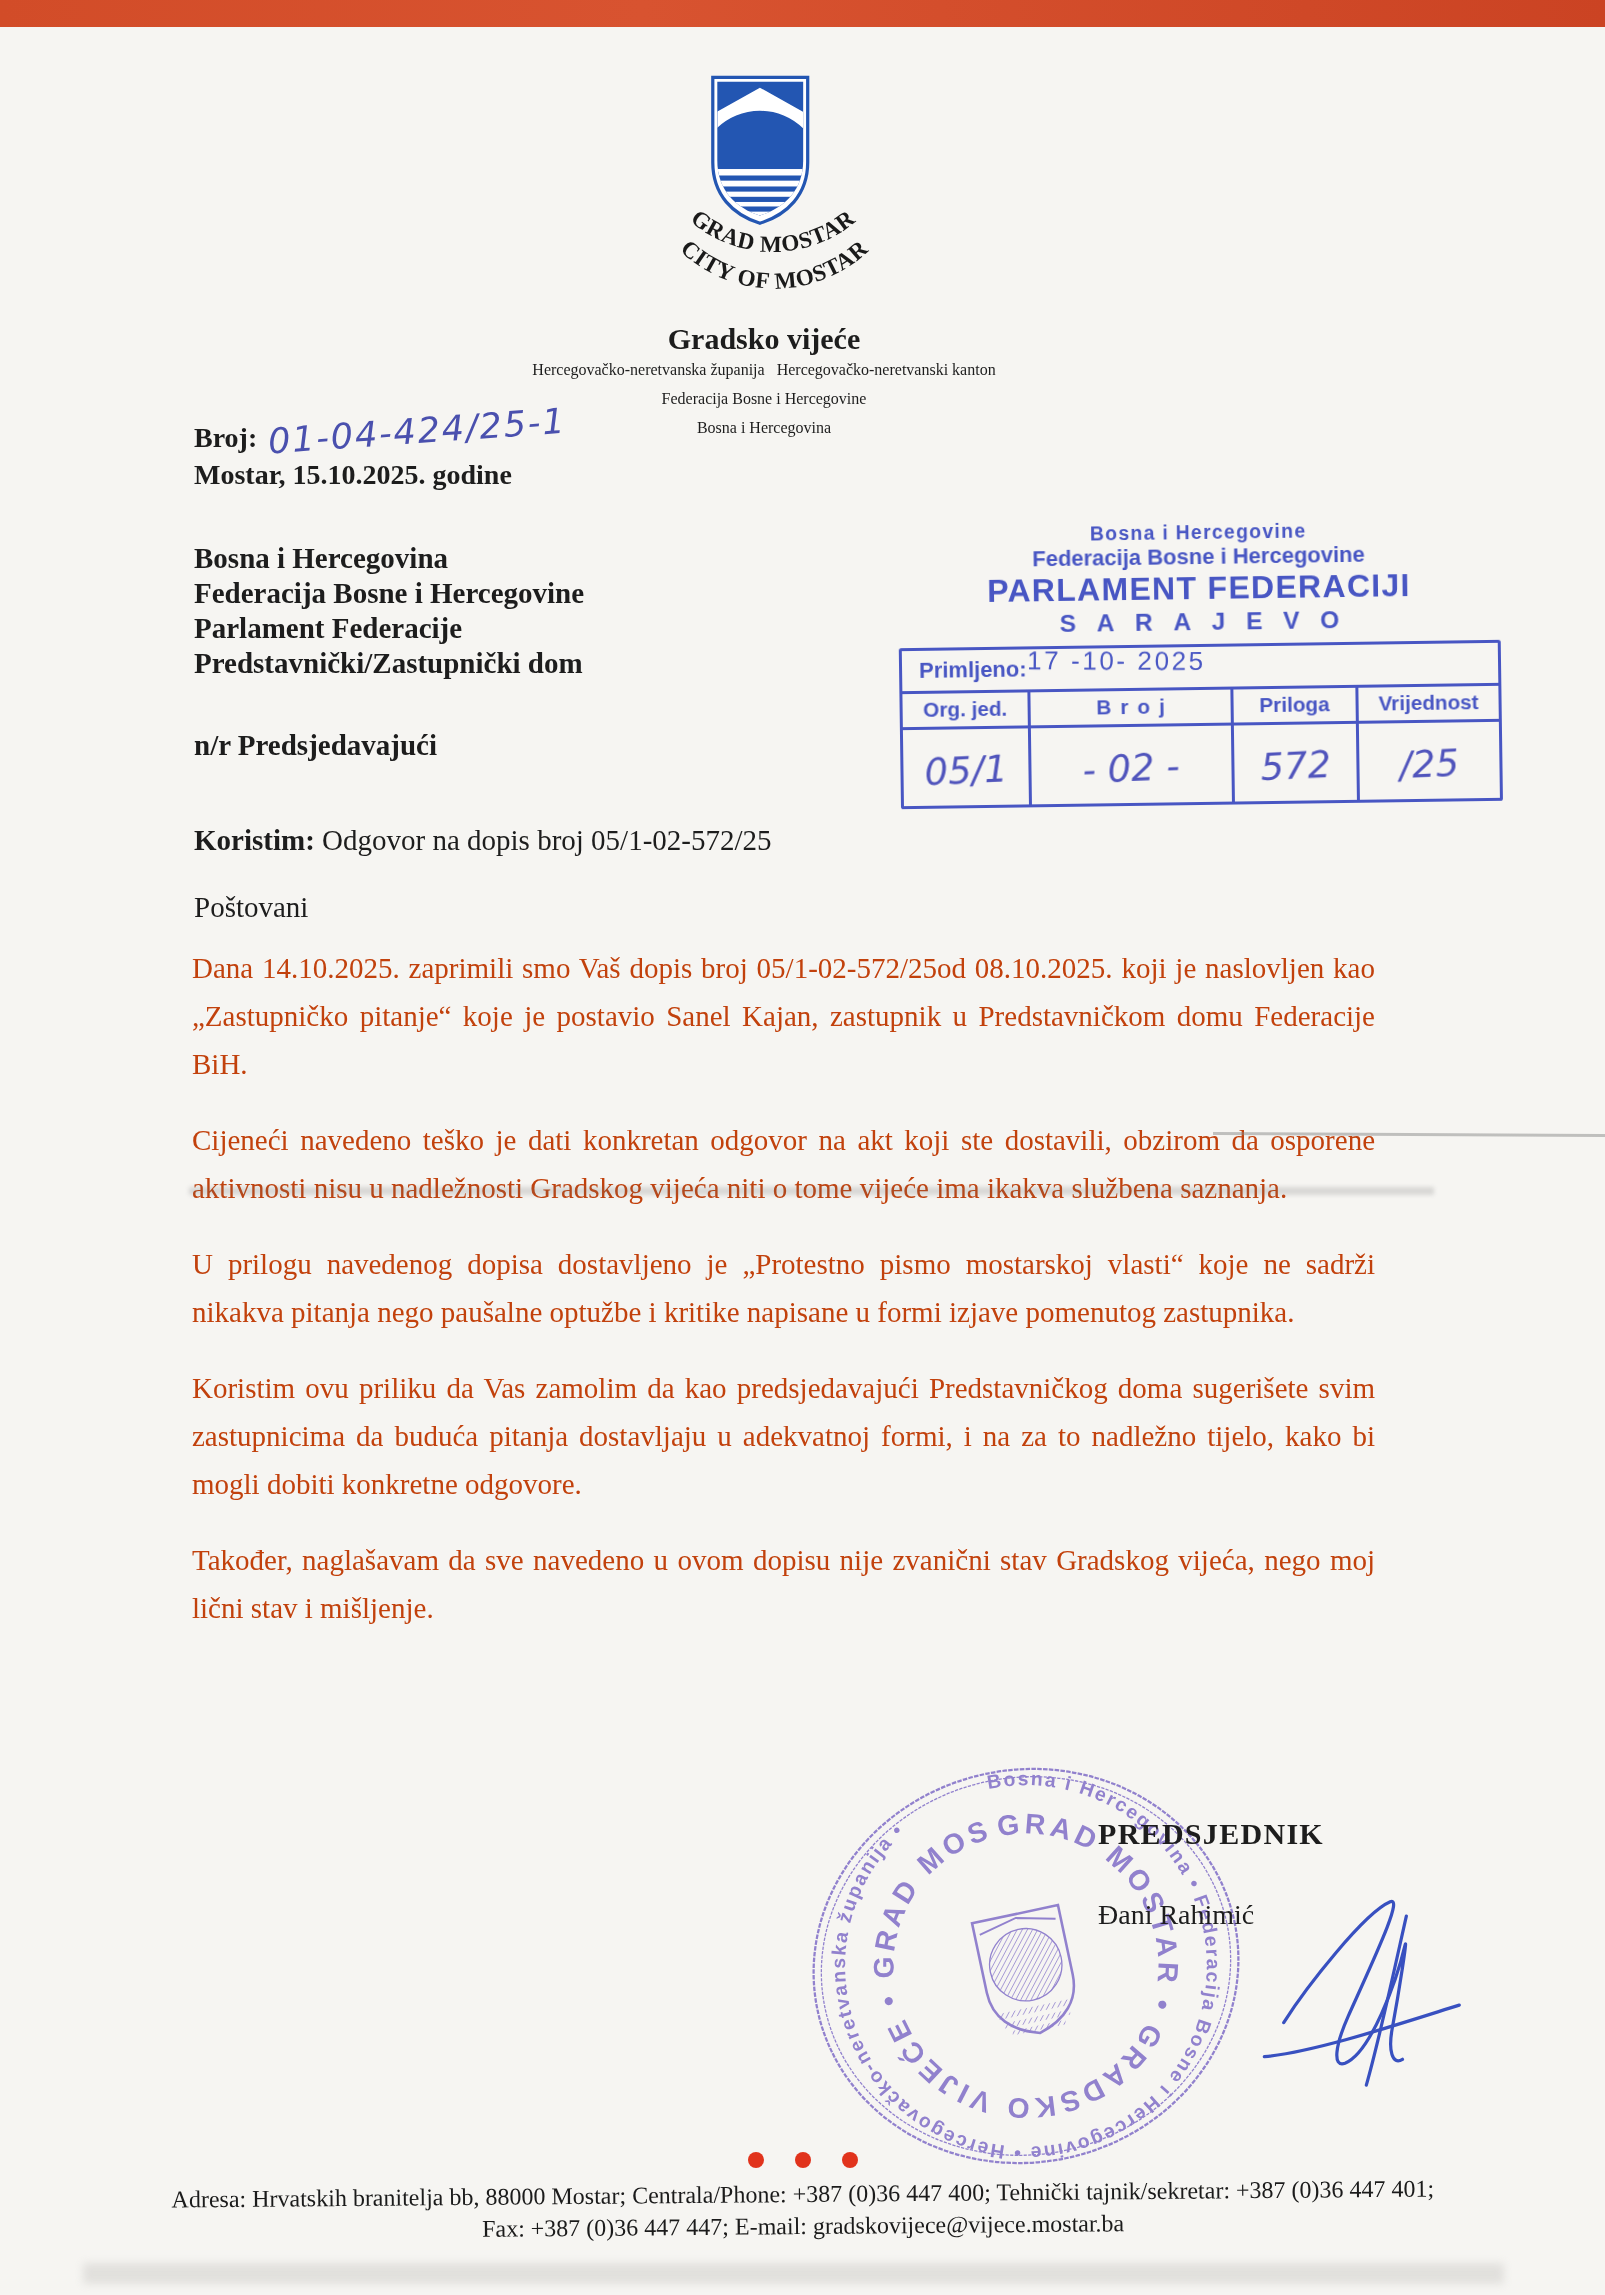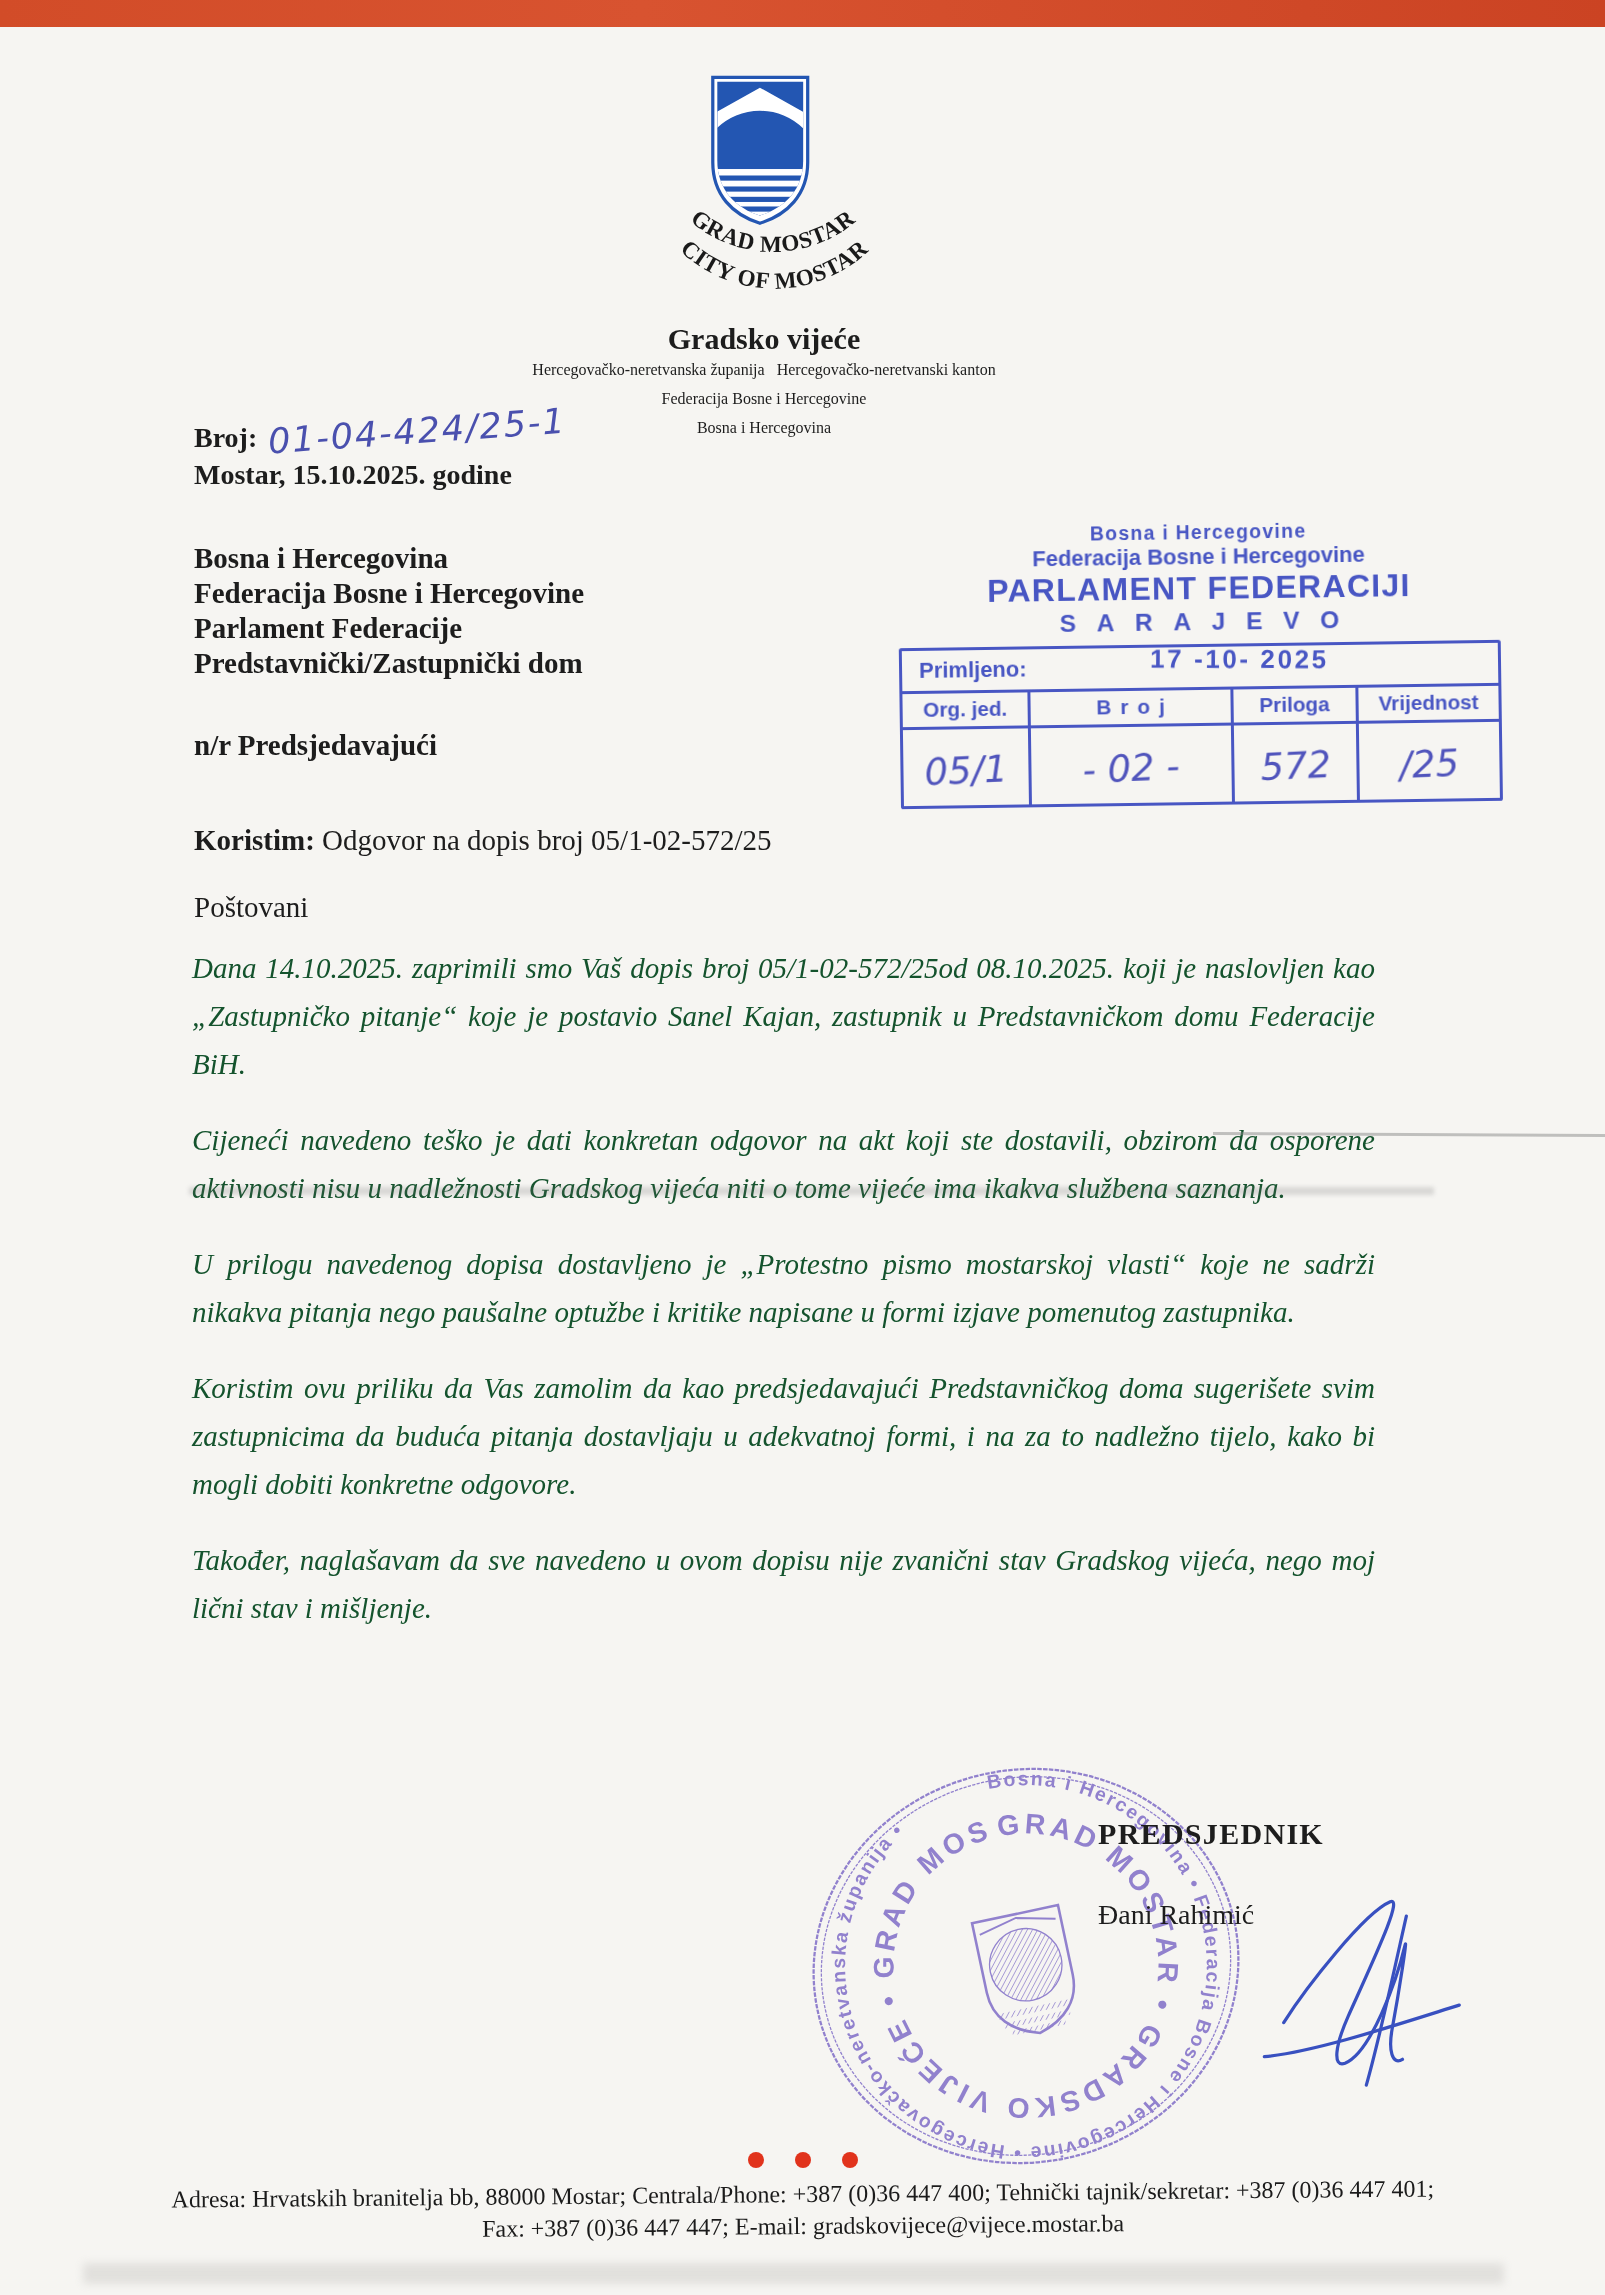--- a/index.html
+++ b/index.html
@@ -33,38 +33,38 @@
   .rstamp { position:absolute; left:899px; top:521px; width:602px; color:#3a49c0;
     font-family:"Liberation Sans", sans-serif; transform:rotate(-0.8deg);
     opacity:.92; filter:blur(0.2px); text-align:center; }
   .rs-l1 { font-size:19.4px; font-weight:bold; line-height:23px; letter-spacing:1.3px; }
   .rs-l2 { font-size:22px; font-weight:bold; line-height:26px; }
   .rs-l3 { font-size:32px; font-weight:bold; line-height:37px; letter-spacing:1.3px; }
   .rs-l4 { font-size:24.5px; font-weight:bold; line-height:30px; letter-spacing:20.7px; text-indent:20.7px; }
   .rs-table { margin-top:6.5px; border:3.9px solid currentColor; border-radius:2.6px; }
   .rs-row1 { display:flex; align-items:center; height:43px; border-bottom:3.2px solid currentColor; }
   .rs-primljeno { font-size:22px; font-weight:bold; padding-left:17px; }
-  .rs-date { font-size:26px; font-weight:bold; letter-spacing:2.6px; margin-left:123px;
+  .rs-date { font-size:26px; font-weight:normal; letter-spacing:2.6px; 
     transform:rotate(1deg) translateY(-6.5px); white-space:nowrap; }
   .rs-row2 { display:flex; height:36px; border-bottom:3.2px solid currentColor; }
   .rs-row3 { display:flex; height:76px; }
   .rs-c1 { width:21%; } .rs-c2 { width:34%; } .rs-c3 { width:21%; } .rs-c4 { width:24%; }
   .rs-row2 > div, .rs-row3 > div { display:flex; align-items:center; justify-content:center; }
   .rs-row2 > div + div, .rs-row3 > div + div { border-left:3.2px solid currentColor; }
   .rs-head { font-size:20.7px; font-weight:bold; }
   .rs-broj-head { letter-spacing:9px; text-indent:9px; }
   .rs-val { font-family:"DejaVu Sans", sans-serif; font-style:italic; font-size:37px;
     color:#4347b8; transform:translateY(3.9px) rotate(-2deg); white-space:nowrap; }
 
   
   .subject { position:absolute; left:194px; top:824px; font-size:29px; }
   .subject b { font-weight:bold; }
   .salut { position:absolute; left:194px; top:891px; font-size:29px; }
   .bodytext { position:absolute; left:192px; top:944px; width:1183px; }
-  .bodytext p { font-size:29px; line-height:48px; text-align:justify; margin-bottom:28px; color:#14532d;font-style:italic; }
+  .bodytext p { font-size:29px; line-height:48px; text-align:justify; margin-bottom:28px; color:#c2410c; }
 
   
   .streak1 { position:absolute; left:1213px; top:1133px; width:393px; height:3.2px;
     background:#8a8a8a; opacity:.5; filter:blur(0.6px); transform:rotate(.3deg); }
   .streak2 { position:absolute; left:189px; top:1187px; width:1245px; height:8.4px;
     background:#6f6f6f; opacity:.22; filter:blur(1.9px); }
   .smudge-bottom { position:absolute; left:83px; top:2263px; width:1421px; height:20.7px;
     background:#9a9894; opacity:.22; filter:blur(4.5px); }
 
   

